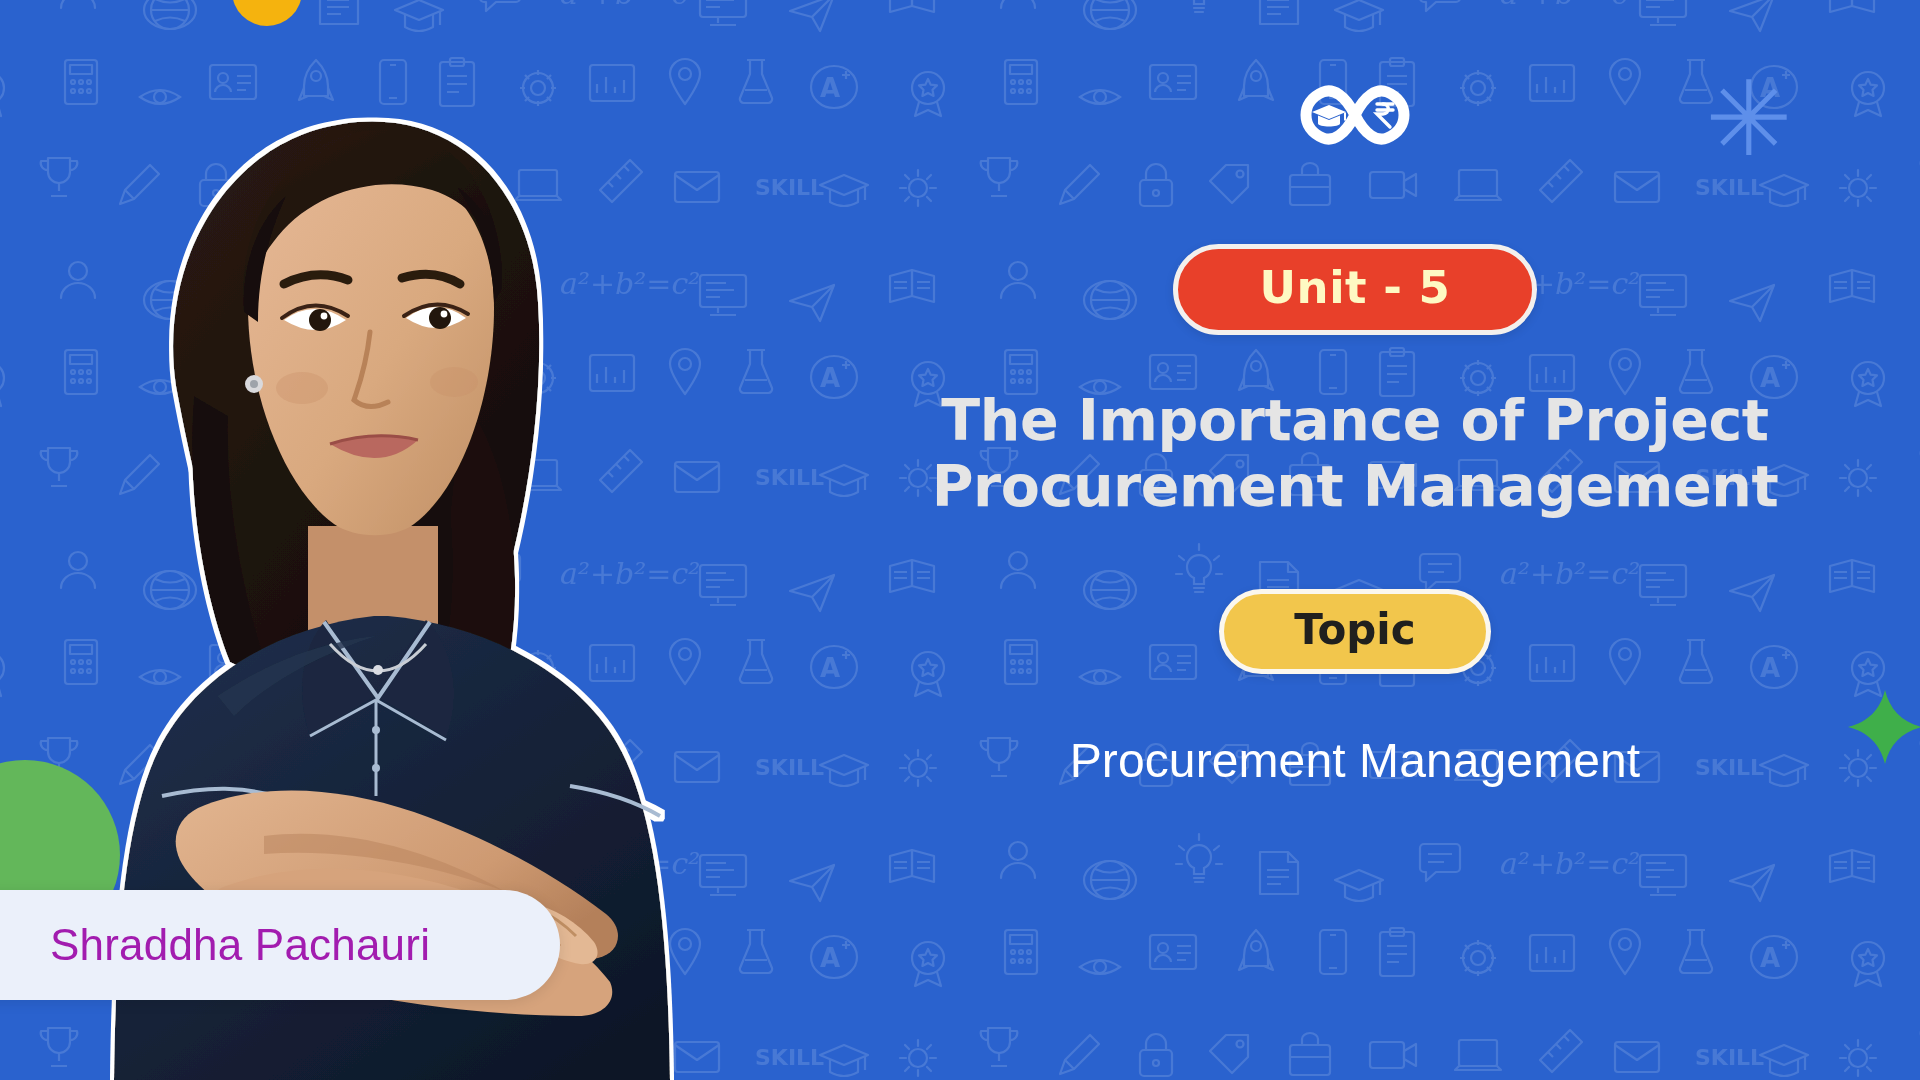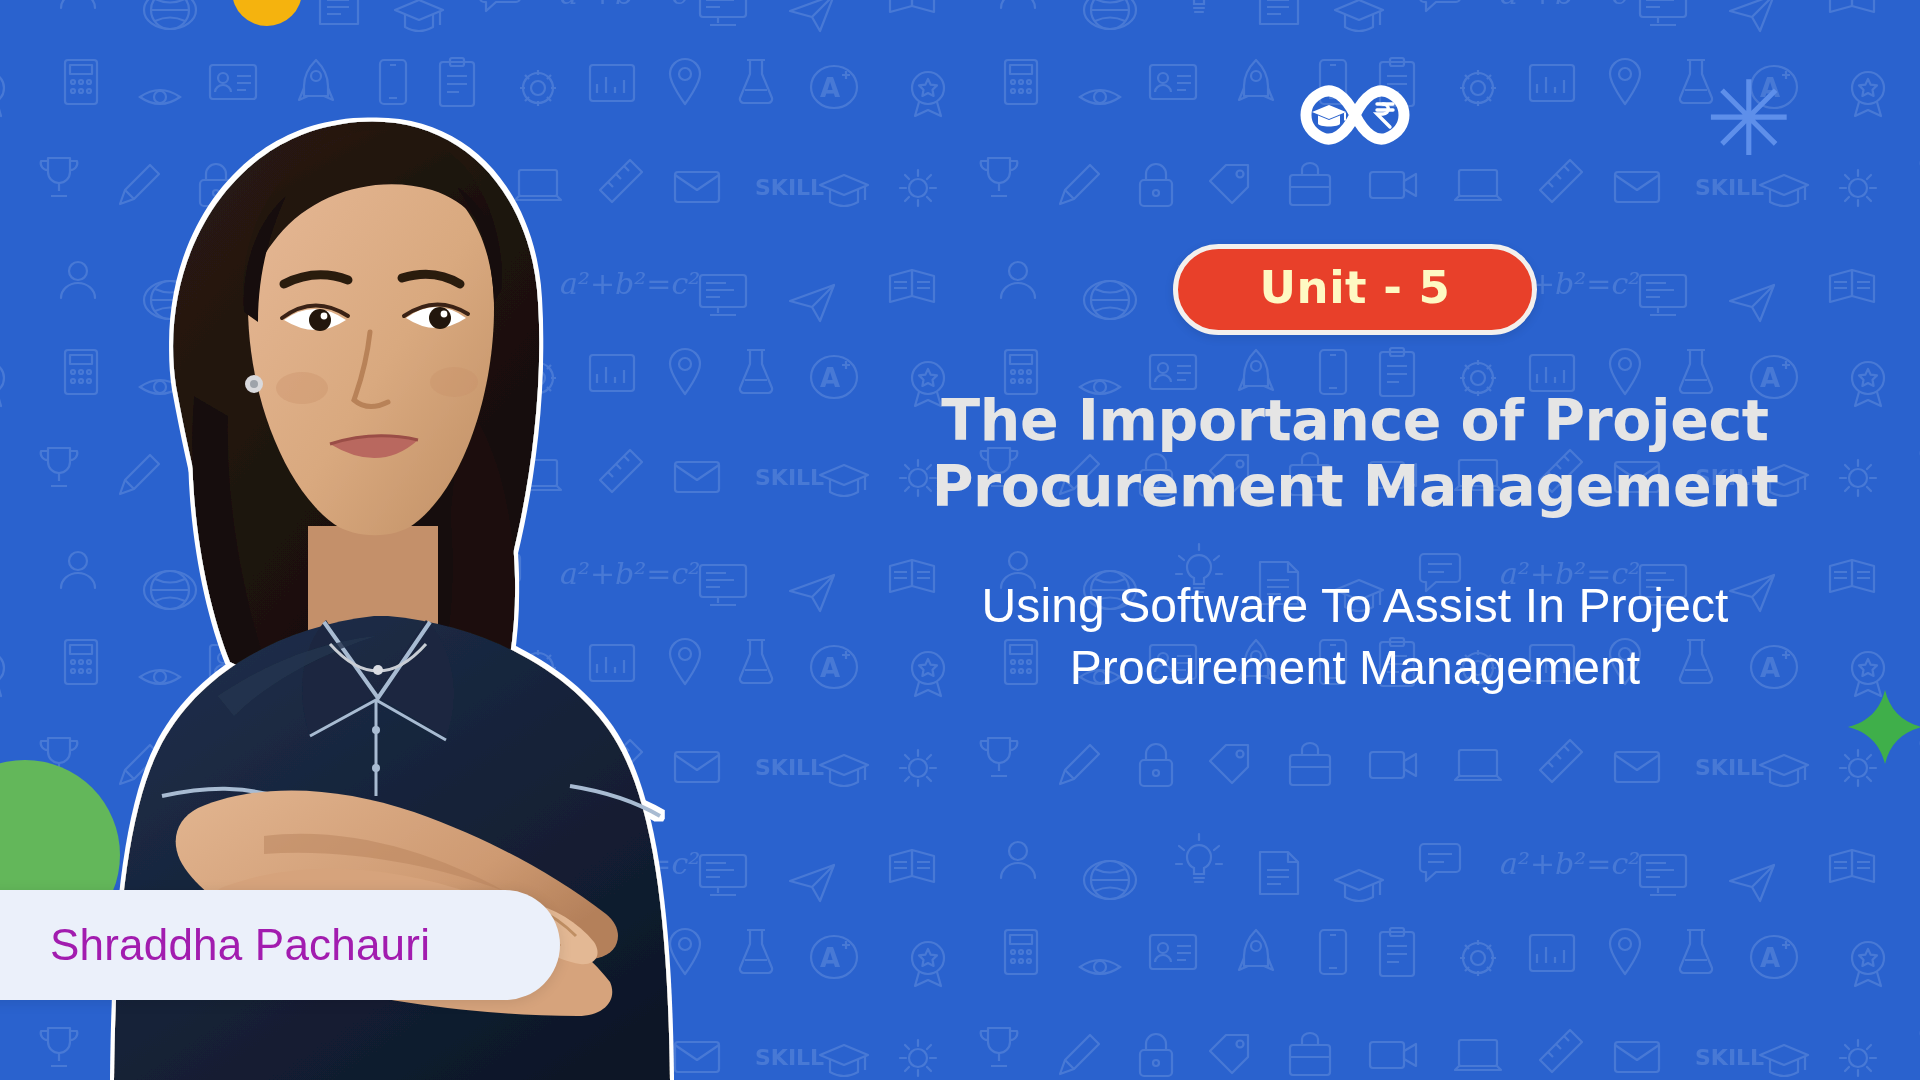--- a/index.html
+++ b/index.html
@@ -531,20 +531,20 @@
       </svg>
     </div>
 
     <div id="unit-badge">Unit - 5</div>
 
     <div id="title">
       <div>The Importance of Project</div>
       <div>Procurement Management</div>
     </div>
 
+    <div id="topic-badge">Topic</div>
 
     <div id="subtitle">
-      <div>Using Software To Assist In Project</div>
       <div>Procurement Management</div>
     </div>
 
   </div>
 </div>
 
 </body></html>

